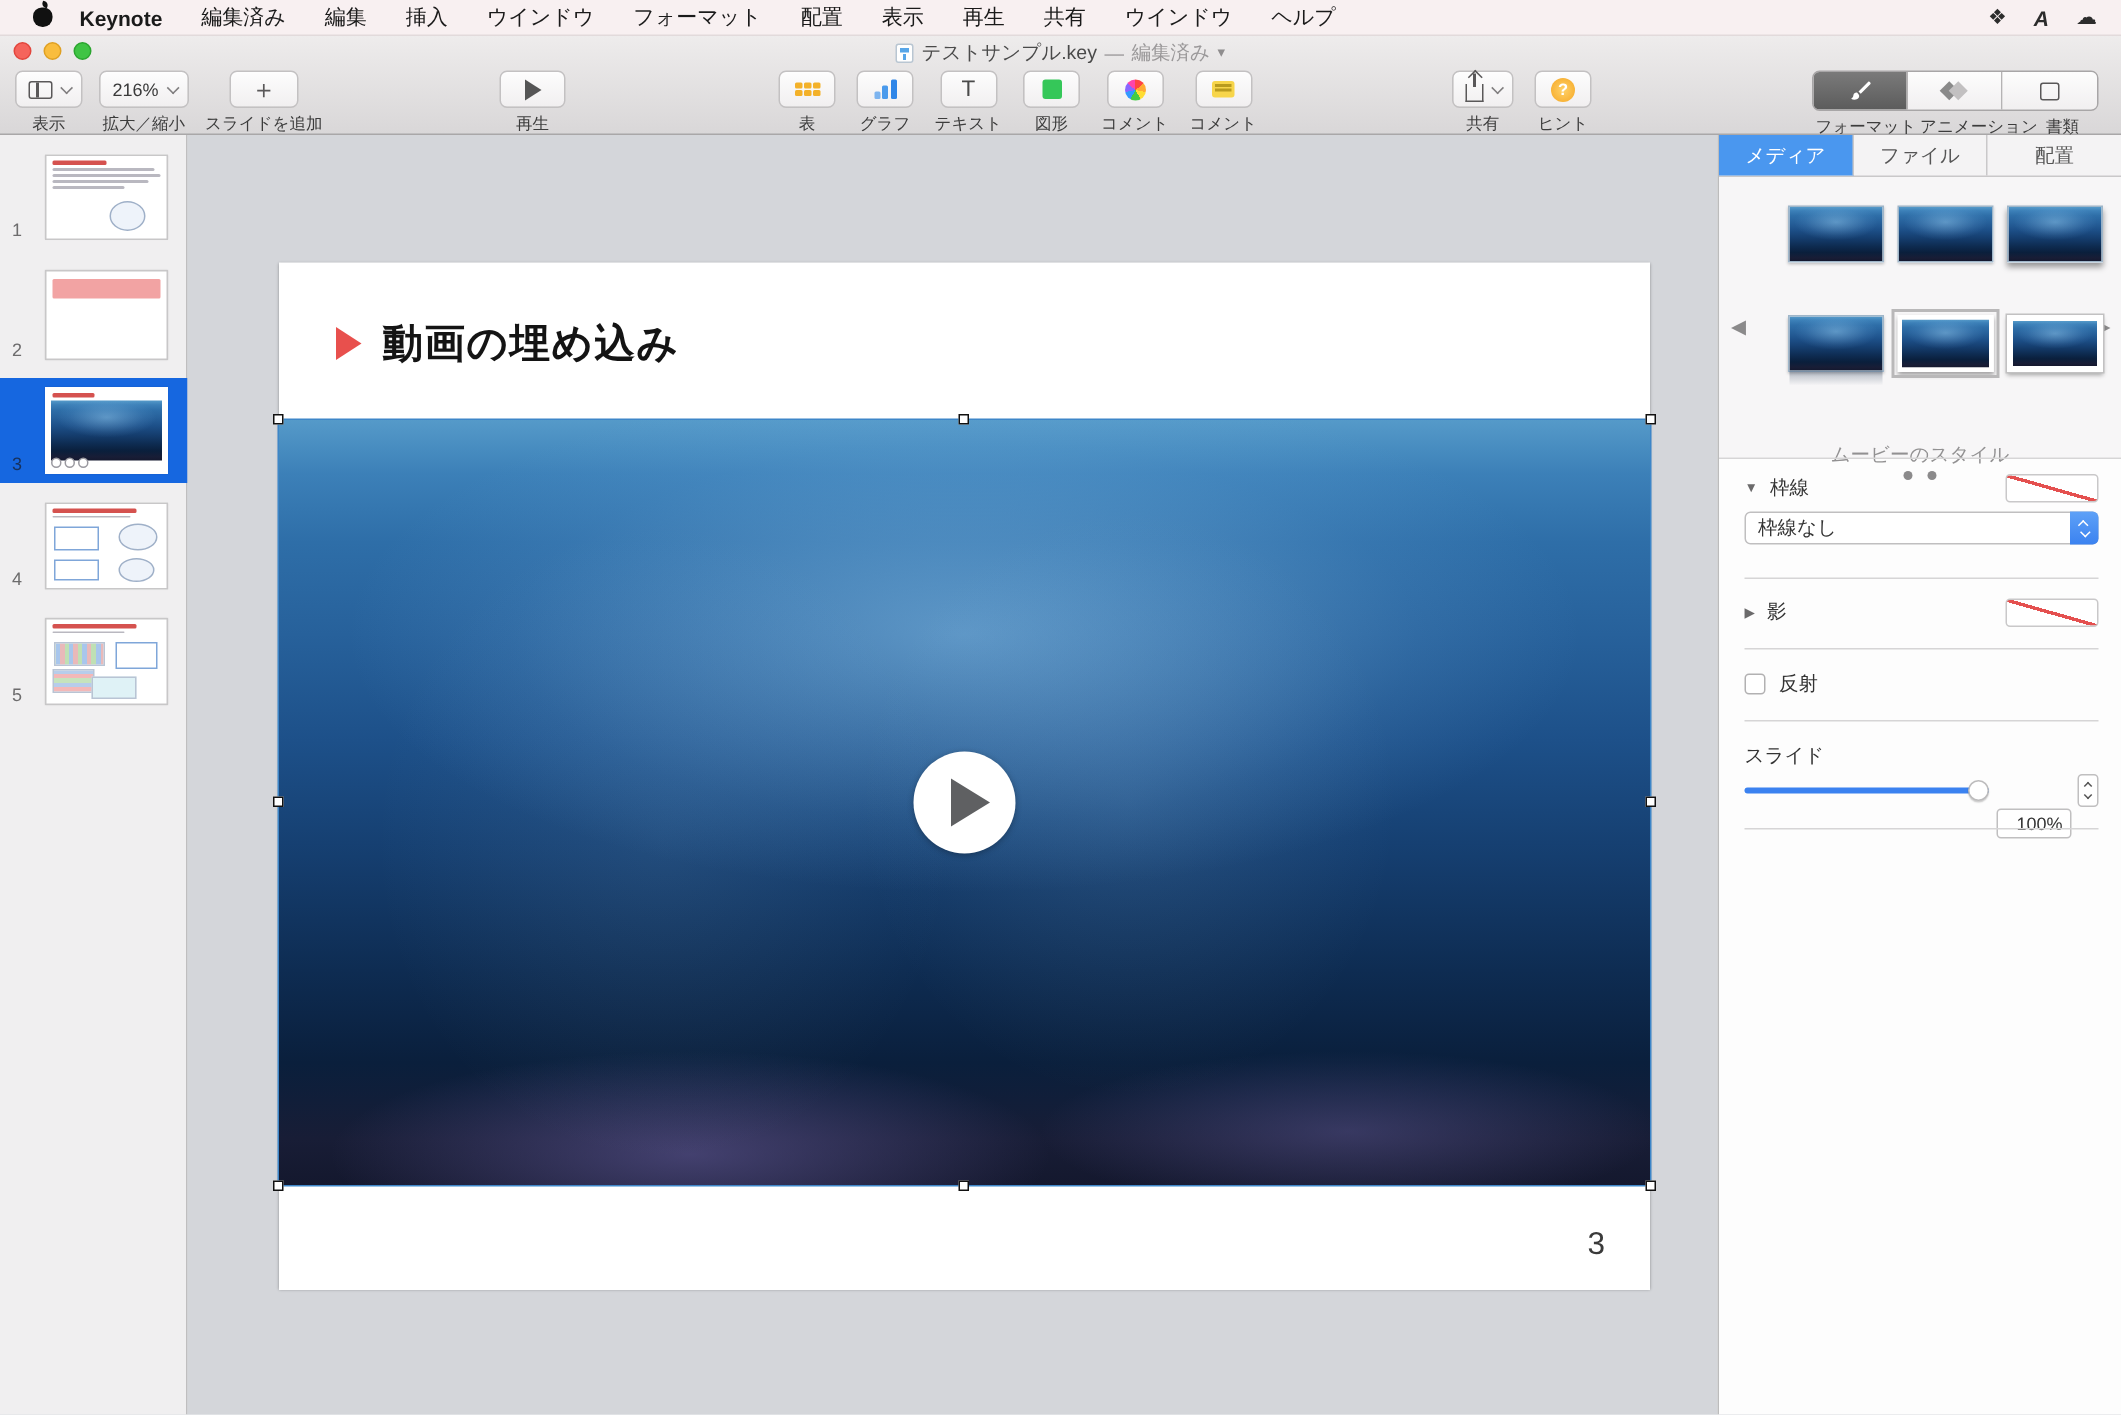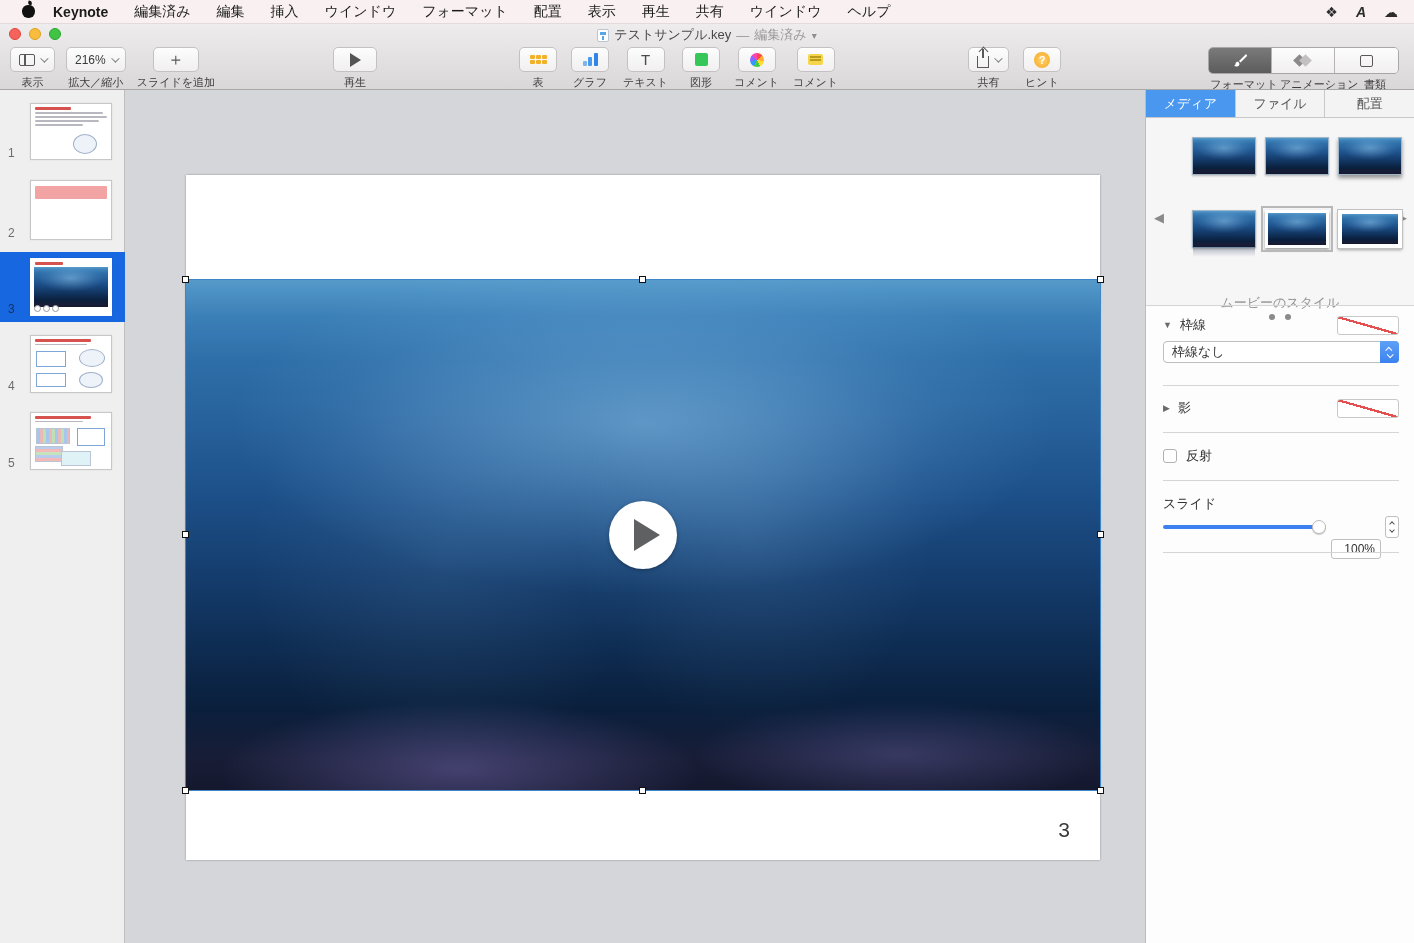--- a/index.html
+++ b/index.html
@@ -383,20 +383,24 @@
         <div class="t-box" style="left:5px; top:15px; width:34px; height:16px; background:repeating-linear-gradient(90deg,#a8c6ec 0 3px,#e9b9b9 3px 6px,#bfe0b4 6px 9px);"></div>
         <div class="t-box" style="left:46px; top:15px; width:28px; height:18px; border-color:#7fa6d9;"></div>
         <div class="t-box" style="left:4px; top:33px; width:28px; height:16px; background:linear-gradient(#fff,#fff), repeating-linear-gradient(90deg,#e88 0 3px,#8ac 3px 6px); background:repeating-linear-gradient(0deg,#f3b8b8 0 3px,#b7cdeb 3px 6px,#c6e3bd 6px 9px);"></div>
         <div class="t-box" style="left:30px; top:38px; width:30px; height:15px; background:#dff2f6;"></div>
       </div>
       <span class="nav-num" style="top:366px;">5</span>
     </div>
 
     <div class="canvas">
       <div class="slide">
+        <div class="slide-title">
+          <span class="title-bullet"></span>
+          <h1>動画の埋め込み</h1>
+        </div>
 
         <div class="video underwater">
           <div class="play-badge">
               <i></i>
             </div>
 
           <span class="handle" style="left:-4px;  top:-4px;"></span>
           <span class="handle" style="left:453px; top:-4px;"></span>
           <span class="handle" style="right:-4px; top:-4px;"></span>
           <span class="handle" style="left:-4px;  top:251px;"></span>

